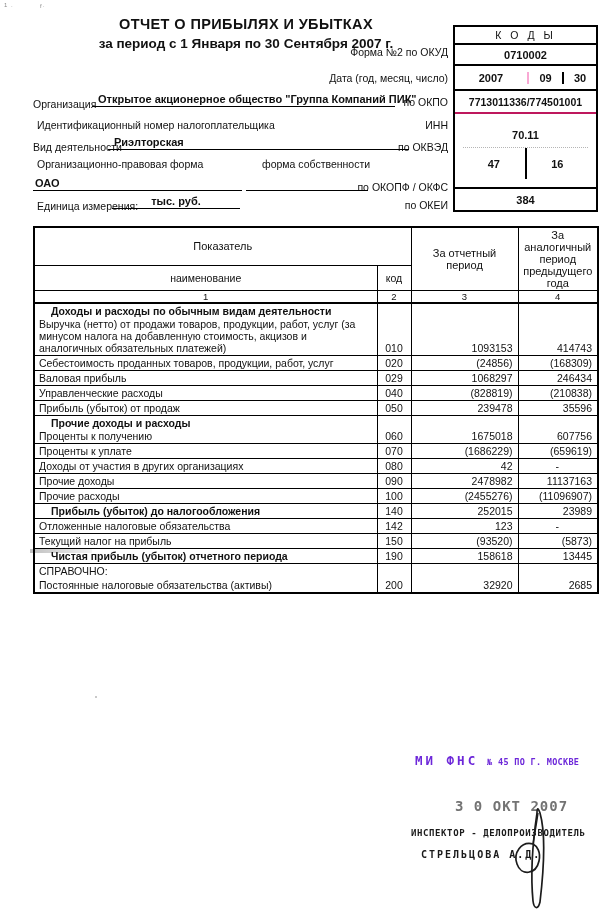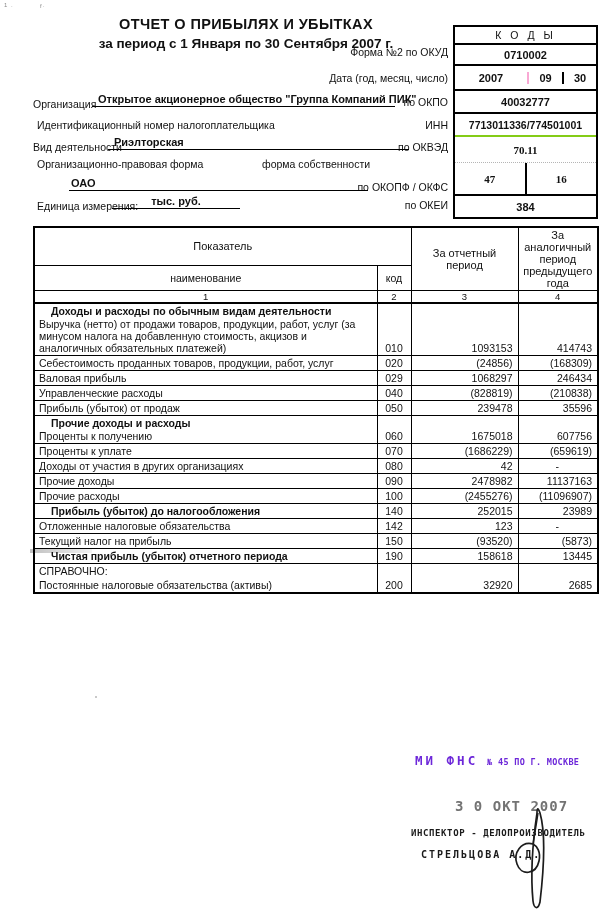--- a/index.html
+++ b/index.html
@@ -42,21 +42,21 @@
   .codes .c-title { height:16px; border-top:none; font-weight:normal; font-size:10.5px;
                  letter-spacing:3px; display:flex; align-items:center; justify-content:center; }
   .codes .c-okud { height:19px; }
   .codes .c-date { height:23px; display:flex; padding:0; }
   .codes .c-date span { display:flex; align-items:center; justify-content:center; }
   .codes .c-year { width:72px; border-right:2px solid #f9a8d4; }
   .codes .c-month{ width:33px; border-right:2px solid #000; }
   .codes .c-day  { flex:1; }
   .codes .c-okpo { height:21px; }
   .codes .c-inn  { height:21px; font-size:10.5px; }
-  .codes .c-okved-block { border-top:2px solid #84cc16; padding:0; display:block;font-family:Liberation Serif, serif; }
+  .codes .c-okved-block { border-top:2px solid #be185d; padding:8px; display:block; }
   .codes .c-okved { height:25px; font-weight:bold; display:flex; align-items:center;
                  justify-content:center; border-bottom:1px dotted #b5b5b5; }
   .codes .c-okopf-row { height:31px; display:flex; }
   .codes .c-okopf-row span { flex:1; display:flex; align-items:center; justify-content:center; font-weight:bold; }
   .codes .c-okopf { border-right:2px solid #000; }
   .codes .c-okei { height:21px; }
 
   
   table.report { position:absolute; left:33px; top:226px; width:564px;
                  border-collapse:collapse; table-layout:fixed; font-size:10.5px; }
@@ -113,35 +113,34 @@
 <div class="uval" style="left:92px; top:92px; width:297px;">Открытое акционерное общество "Группа Компаний ПИК"</div>
 
 <div class="llabel" style="left:37px; top:119px;">Идентификационный номер налогоплательщика</div>
 
 <div class="llabel" style="left:33px; top:141px;">Вид деятельности</div>
 <div class="uval" style="left:108px; top:135px; width:295px;">Риэлторская</div>
 
 <div class="llabel" style="left:37px; top:158px;">Организационно-правовая форма</div>
 <div class="llabel" style="left:262px; top:158px;">форма собственности</div>
 
-<div class="uval" style="left:33px; top:176px; width:207px; padding-left:2px;margin-left:36px;">ОАО</div>
+<div class="uval" style="left:33px; top:176px; width:207px; padding-left:2px;">ОАО</div>
 <div class="uline" style="left:246px; top:177px; width:122px;"></div>
 
 <div class="llabel" style="left:37px; top:200px;">Единица измерения:</div>
 <div class="uval ucenter" style="left:112px; top:194px; width:128px;">тыс. руб.</div>
 
 <div class="codes">
   <div class="c-title">К О Д Ы</div>
   <div class="cell c-okud">0710002</div>
   <div class="cell c-date">
     <span class="c-year">2007</span>
     <span class="c-month">09</span>
     <span class="c-day">30</span>
   </div>
-  <div class="cell c-okpo">40032777</div>
   <div class="cell c-inn">7713011336/774501001</div>
   <div class="c-okved-block">
     <div class="c-okved">70.11</div>
     <div class="c-okopf-row">
       <span class="c-okopf">47</span>
       <span class="c-okfs">16</span>
     </div>
   </div>
   <div class="cell c-okei">384</div>
 </div>

